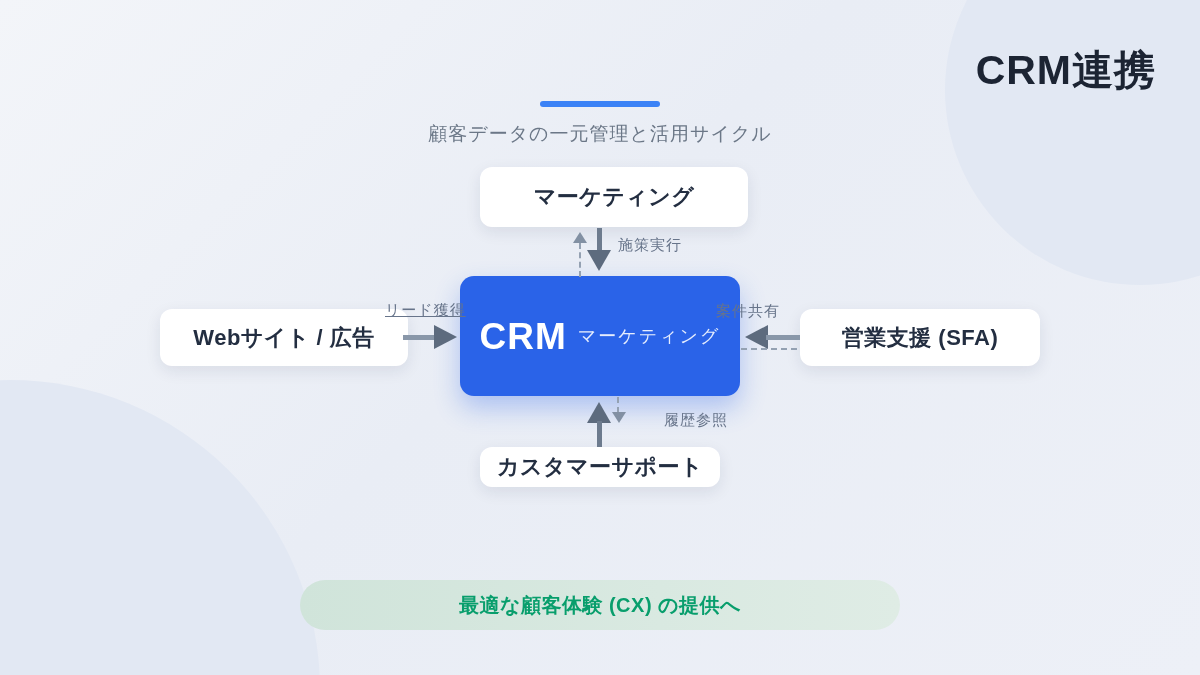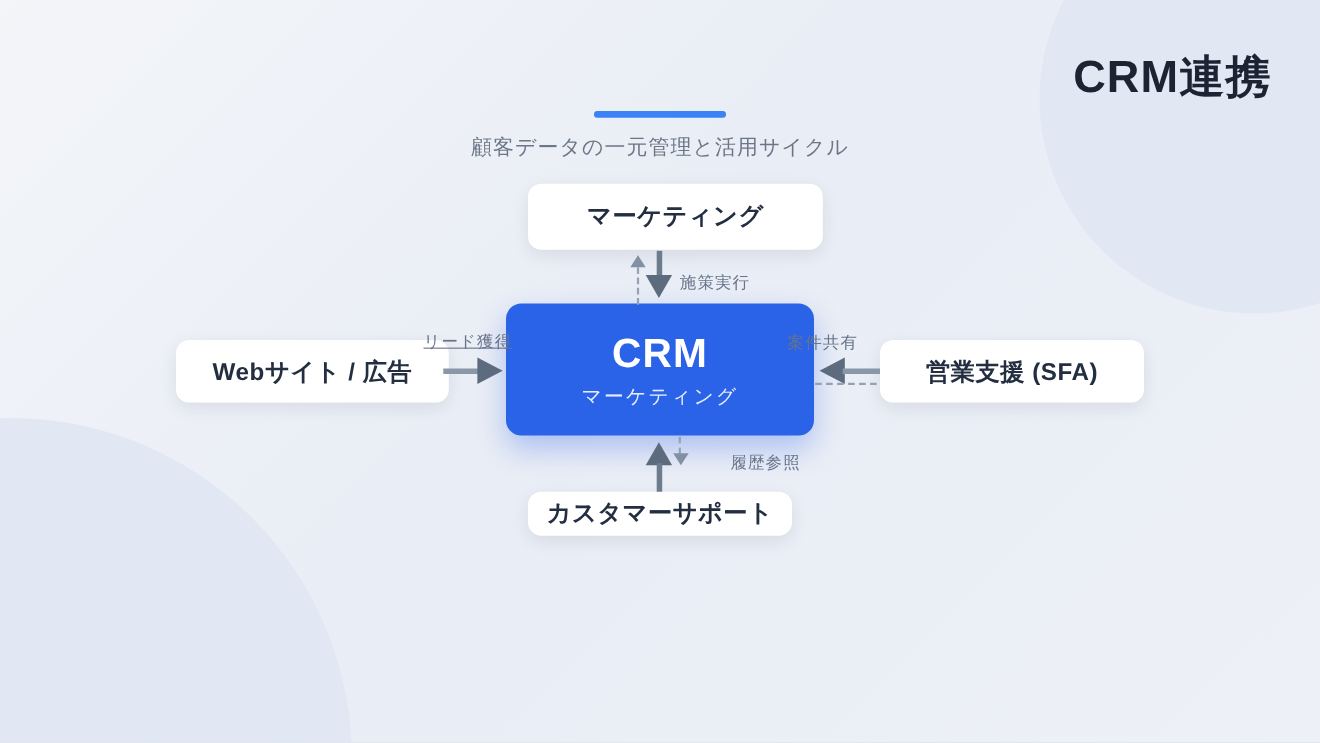--- a/index.html
+++ b/index.html
@@ -35,40 +35,40 @@
   }
   .node.top{left:480px;top:167px;width:268px;height:60px;}
   .node.left{left:160px;top:309px;width:248px;height:57px;}
   .node.right{left:800px;top:309px;width:240px;height:57px;}
   .node.bottom{left:480px;top:447px;width:240px;height:40px;}
 
   .crm-box{
     position:absolute;left:460px;top:276px;width:280px;height:120px;
     background:#2a63e8;border-radius:14px;
     box-shadow:0 12px 26px rgba(42,99,232,0.32);
-    display:flex;flex-direction:column;align-items:center;justify-content:center;gap:11px;
+    display:flex;align-items:center;justify-content:center;gap:11px;
   }
   .crm-title{font-size:37px;font-weight:800;color:#ffffff;letter-spacing:1px;line-height:1;}
   .crm-sub{font-size:18px;color:#e6edfd;letter-spacing:2px;line-height:1;}
 
   
   .shaft-v{position:absolute;width:5px;background:#6d7b8e;}
   .shaft-h{position:absolute;height:5px;background:#8997a9;}
   .dash-v{position:absolute;width:0;border-left:2px dashed #94a1b2;}
   .dash-h{position:absolute;height:0;border-top:2px dashed #94a1b2;}
   .tri{position:absolute;width:0;height:0;}
   .tri.down-big{border-left:12px solid transparent;border-right:12px solid transparent;border-top:21px solid #5d6b7e;}
   .tri.up-big{border-left:12px solid transparent;border-right:12px solid transparent;border-bottom:21px solid #5d6b7e;}
   .tri.right-big{border-top:12px solid transparent;border-bottom:12px solid transparent;border-left:23px solid #5d6b7e;}
   .tri.left-big{border-top:12px solid transparent;border-bottom:12px solid transparent;border-right:23px solid #5d6b7e;}
   .tri.up-sm{border-left:7px solid transparent;border-right:7px solid transparent;border-bottom:11px solid #8290a3;}
   .tri.down-sm{border-left:7px solid transparent;border-right:7px solid transparent;border-top:11px solid #8290a3;}
 
   .edge-label{position:absolute;font-size:15px;color:#67748a;letter-spacing:1px;white-space:nowrap;}
-  .edge-label.top{left:618px;top:248px;}
+  .edge-label.top{left:618px;top:236px;}
   .edge-label.left{left:385px;top:301px;text-decoration:underline;}
   .edge-label.right{left:716px;top:302px;}
   .edge-label.bottom{left:634px;top:411px;margin-left:30px;}
 
   
   .banner{
     position:absolute;left:300px;top:580px;width:600px;height:50px;border-radius:26px;
     background:linear-gradient(90deg,#d0e4da 0%,#d9e9e1 60%,#dfece5 100%);
     display:flex;align-items:center;justify-content:center;
     font-size:20px;font-weight:700;color:#089e6c;letter-spacing:0.5px;
@@ -119,14 +119,17 @@
 
   <div class="tri left-big" style="left:745px;top:325px;"></div>
   <div class="shaft-h" style="left:766px;top:335px;width:34px;"></div>
   <div class="dash-h" style="left:741px;top:348px;width:56px;"></div>
 
   <div class="edge-label top">施策実行</div>
   <div class="edge-label left">リード獲得</div>
   <div class="edge-label right">案件共有</div>
   <div class="edge-label bottom">履歴参照</div>
 
+  <div class="banner">
+    <span>最適な顧客体験 (CX) の提供へ</span>
+  </div>
 
 </div>
 
 </body></html>

